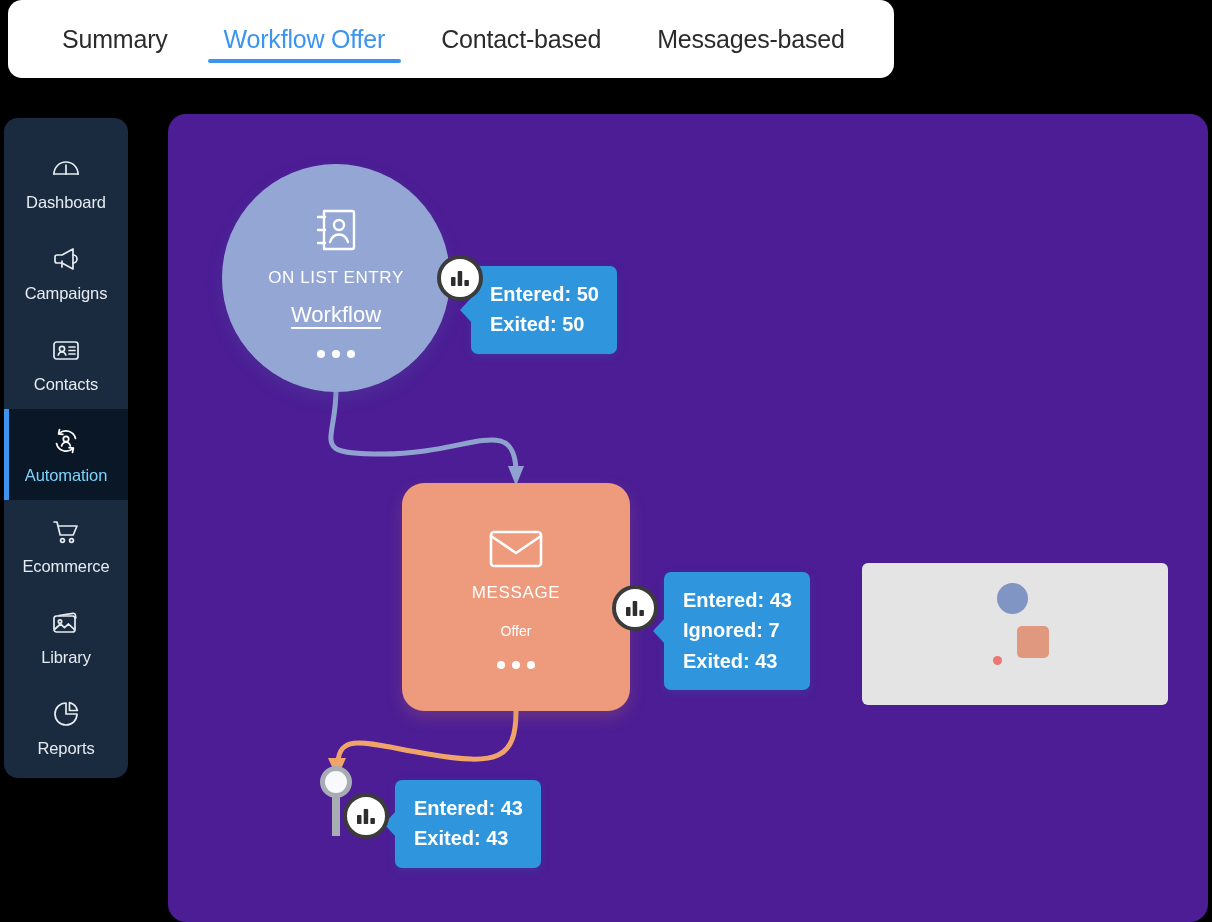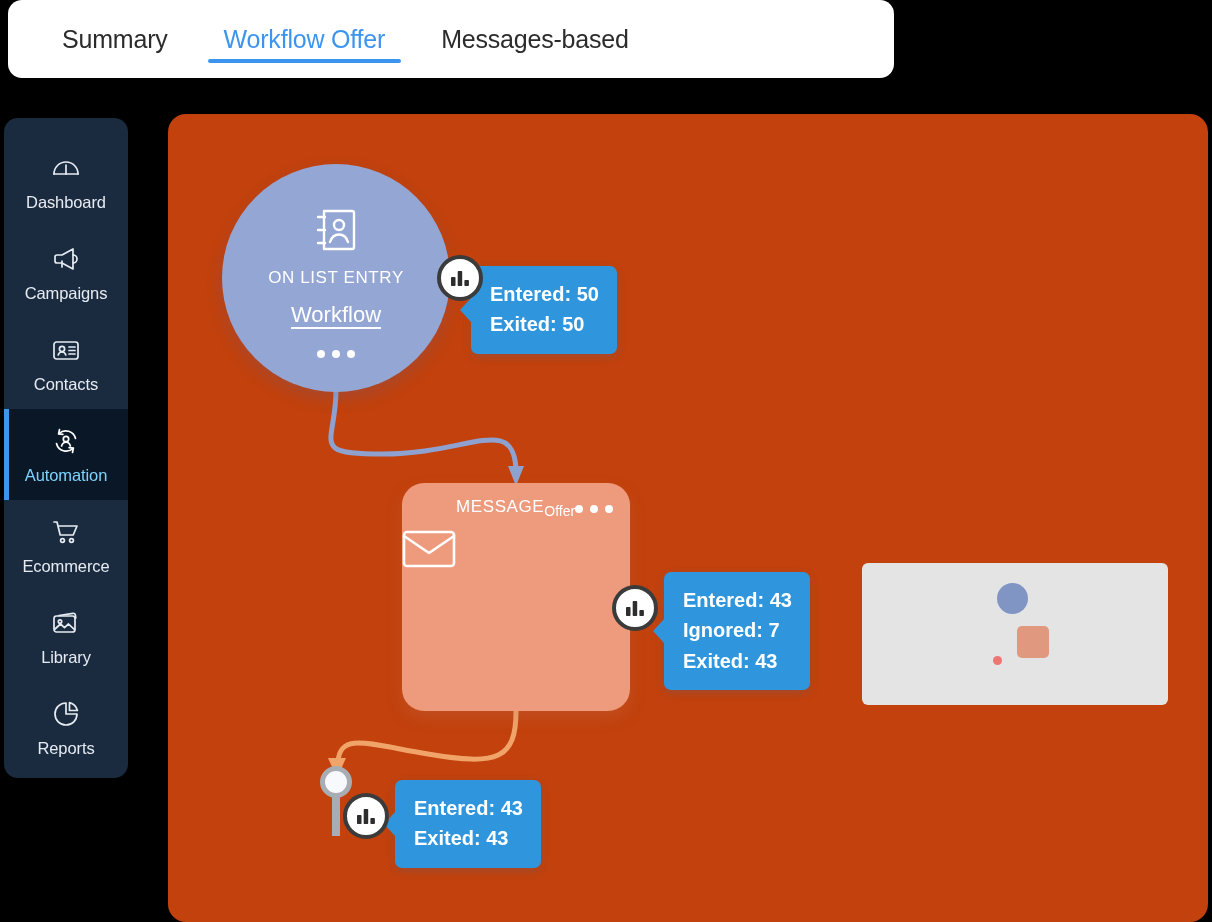--- a/index.html
+++ b/index.html
@@ -102,21 +102,21 @@
   
   .nav-item:first-child { margin-top: 18px; }
 
   
   .canvas {
     position: absolute;
     left: 168px;
     top: 114px;
     width: 1040px;
     height: 808px;
-    background: #c2410c;
+    background: #4c1d95;
     border-radius: 18px;
     box-shadow: 0 6px 20px rgba(0,0,0,0.18);
     overflow: hidden;
   }
 
   .edges {
     position: absolute;
     left: 0; top: 0;
     width: 1040px; height: 808px;
     pointer-events: none;
@@ -167,22 +167,22 @@
   .node-message {
     position: absolute;
     left: 234px;
     top: 369px;
     width: 228px;
     height: 228px;
     border-radius: 22px;
     background: #ee9a7c;
     box-shadow: 0 7px 16px rgba(190,120,90,0.25);
     display: flex;
-    flex-direction: row;
-    align-items: flex-start;
+    flex-direction: column;
+    align-items: center;
     color: #ffffff;
     cursor: pointer;
   }
   .node-message .n-ico { margin-top: 46px; }
   .node-message .n-ico svg { width: 54px; height: 40px; display: block; }
   .node-message .n-name { text-decoration: none; font-size: 14px; margin-top: 20px; }
 
   
   .connector-ring {
     position: absolute;
@@ -283,20 +283,23 @@
 <div id="app">
 
   <div class="tabbar">
     <div class="tab">
       <span>Summary</span>
     </div>
     <div class="tab active">
       <span>Workflow Offer</span>
     </div>
     <div class="tab">
+      <span>Contact-based</span>
+    </div>
+    <div class="tab">
       <span>Messages-based</span>
     </div>
   </div>
 
   <nav class="sidebar">
 
     <div class="nav-item">
       <span class="nav-ico">
         <svg viewBox="0 0 32 32" fill="none" stroke="#e6ebf2" stroke-width="1.7" stroke-linecap="round" stroke-linejoin="round">
           <path d="M4 22a12 12 0 0 1 24 0"></path>

